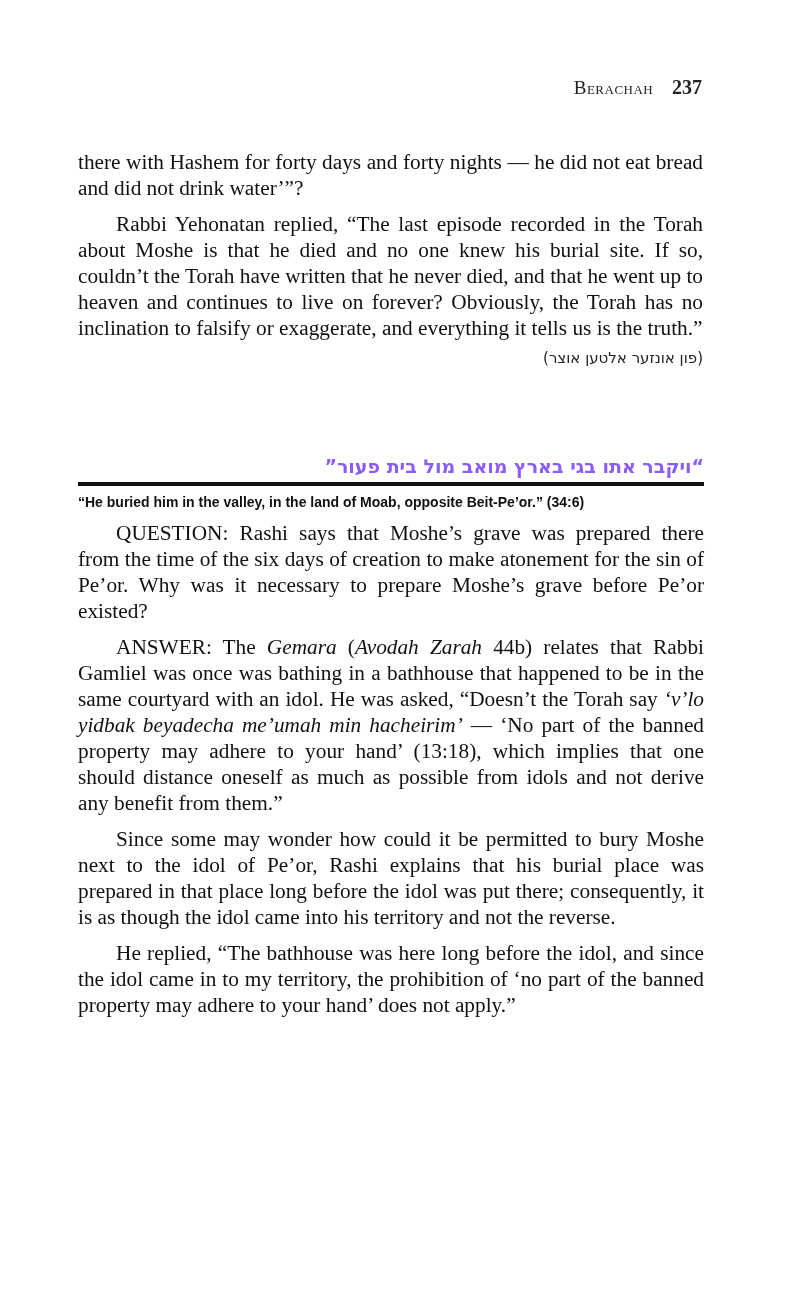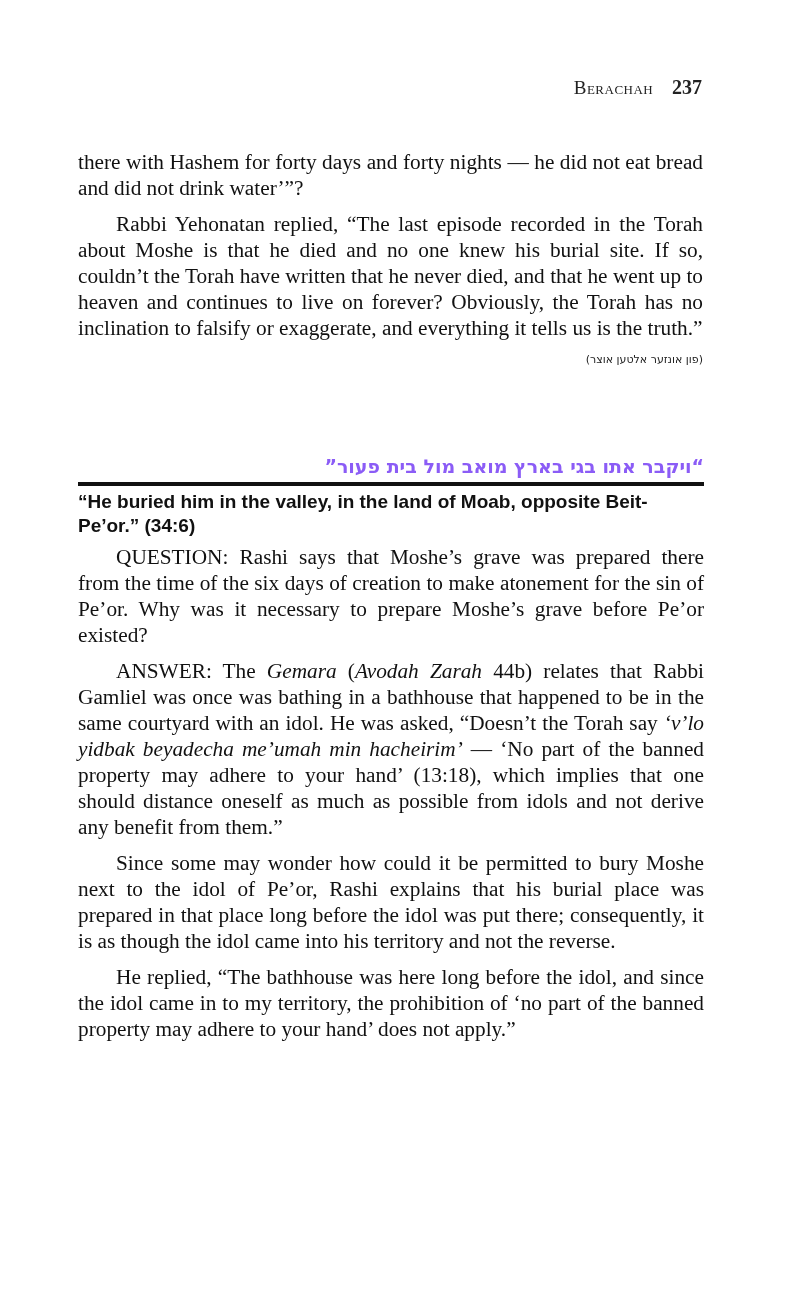--- a/index.html
+++ b/index.html
@@ -48,21 +48,21 @@
     .para {
       margin: 0 0 10px 0;
       text-indent: 38px;
       font-family: Liberation Serif, serif;
     }
     .para.noindent {
       text-indent: 0;
     }
     .source {
       font-family: "DejaVu Sans", "Liberation Sans", sans-serif;
-      font-size: 11px;
+      font-size: 15px;
       direction: rtl;
       text-align: right;
       color: #222;
       margin: 6px 0 0 0;
       unicode-bidi: plaintext;
     }
     .source-wrap {
       text-align: right;
     }
     .hebrew-heading {
@@ -77,21 +77,21 @@
     }
     .rule {
       height: 4px;
       background: #111;
       width: 626px;
       margin: 0;
     }
     .verse-heading {
       font-family: "Liberation Sans", "DejaVu Sans", sans-serif;
       font-weight: bold;
-      font-size: 19px;
+      font-size: 14px;
       line-height: 24px;
       color: #111;
       margin: 4px 0 6px 0;
     }
     em {
       font-style: italic;
     }
   </style>
 </head>
 <body>

